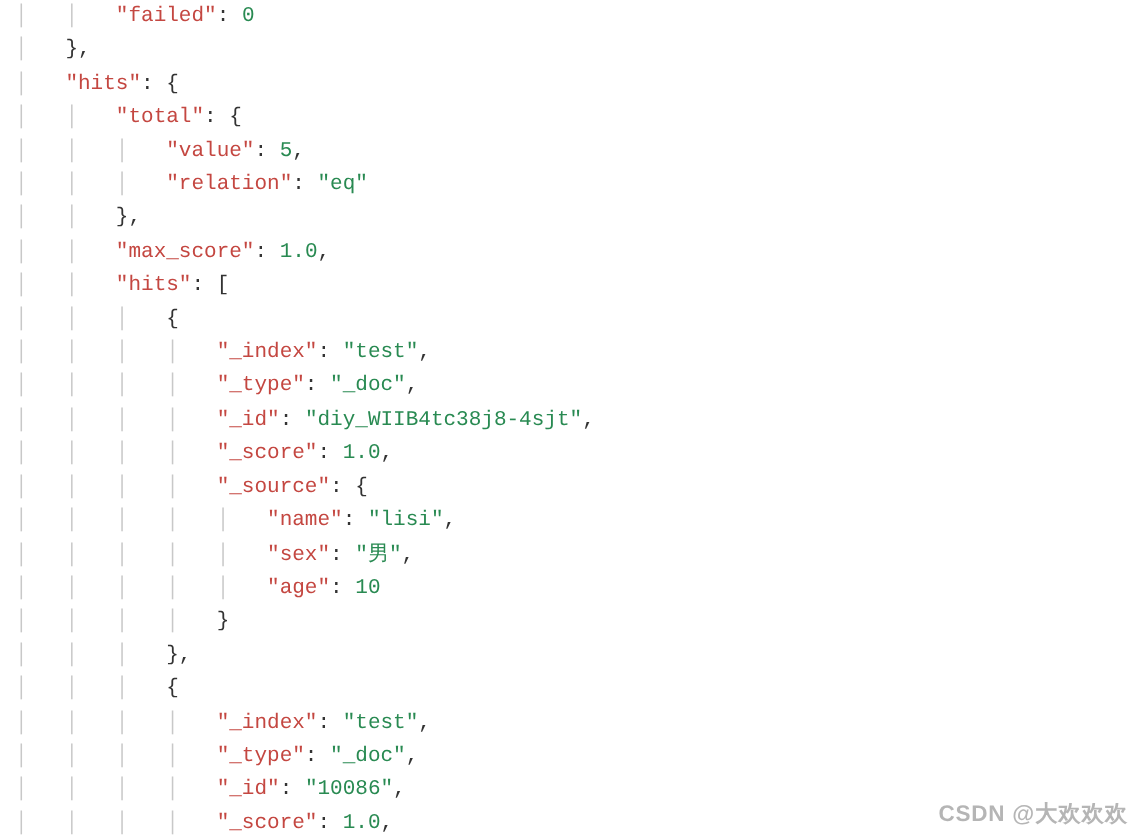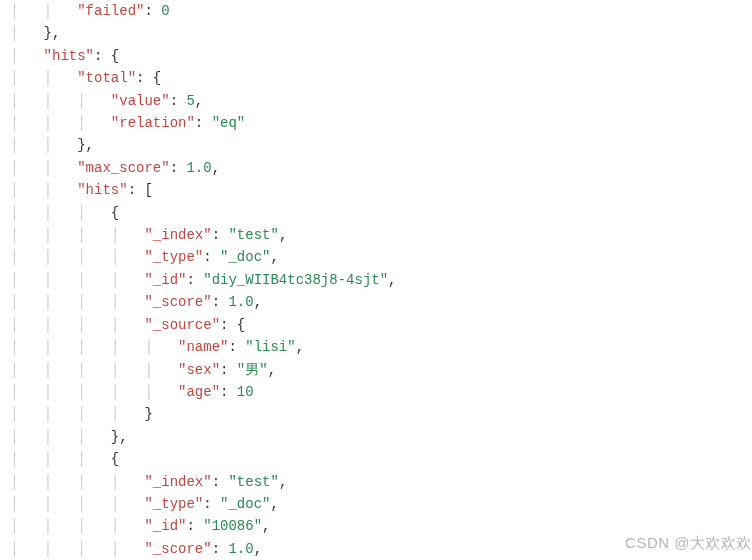--- a/index.html
+++ b/index.html
@@ -28,20 +28,21 @@
   .num { color: #298a52; }         
   .punct { color: #333333; }
   .watermark {
     position: absolute;
     right: 0;
     bottom: 6px;
     font-family: Arial, sans-serif;
     font-size: 15px;
     color: rgba(120,120,120,0.55);
     letter-spacing: 0.5px;
+    font-weight: bold;
   }
 </style>
 </head>
 <body>
 
 <div id="code" class="code-block"><span class="guide">│   │   </span><span class="key">"failed"</span><span class="punct">: </span><span class="num">0</span>
 <span class="guide">│   </span><span class="punct">},</span>
 <span class="guide">│   </span><span class="key">"hits"</span><span class="punct">: {</span>
 <span class="guide">│   │   </span><span class="key">"total"</span><span class="punct">: {</span>
 <span class="guide">│   │   │   </span><span class="key">"value"</span><span class="punct">: </span><span class="num">5</span><span class="punct">,</span>

